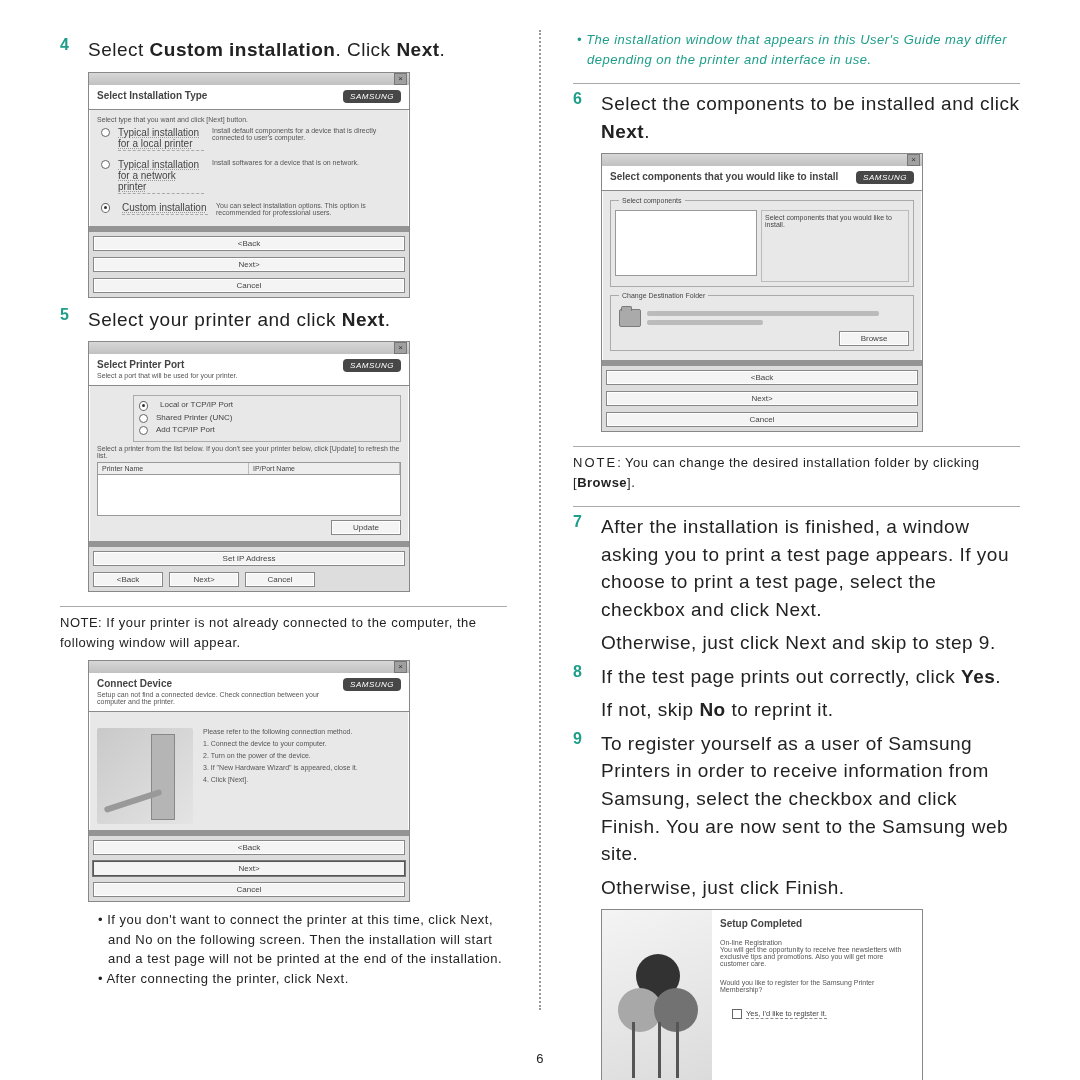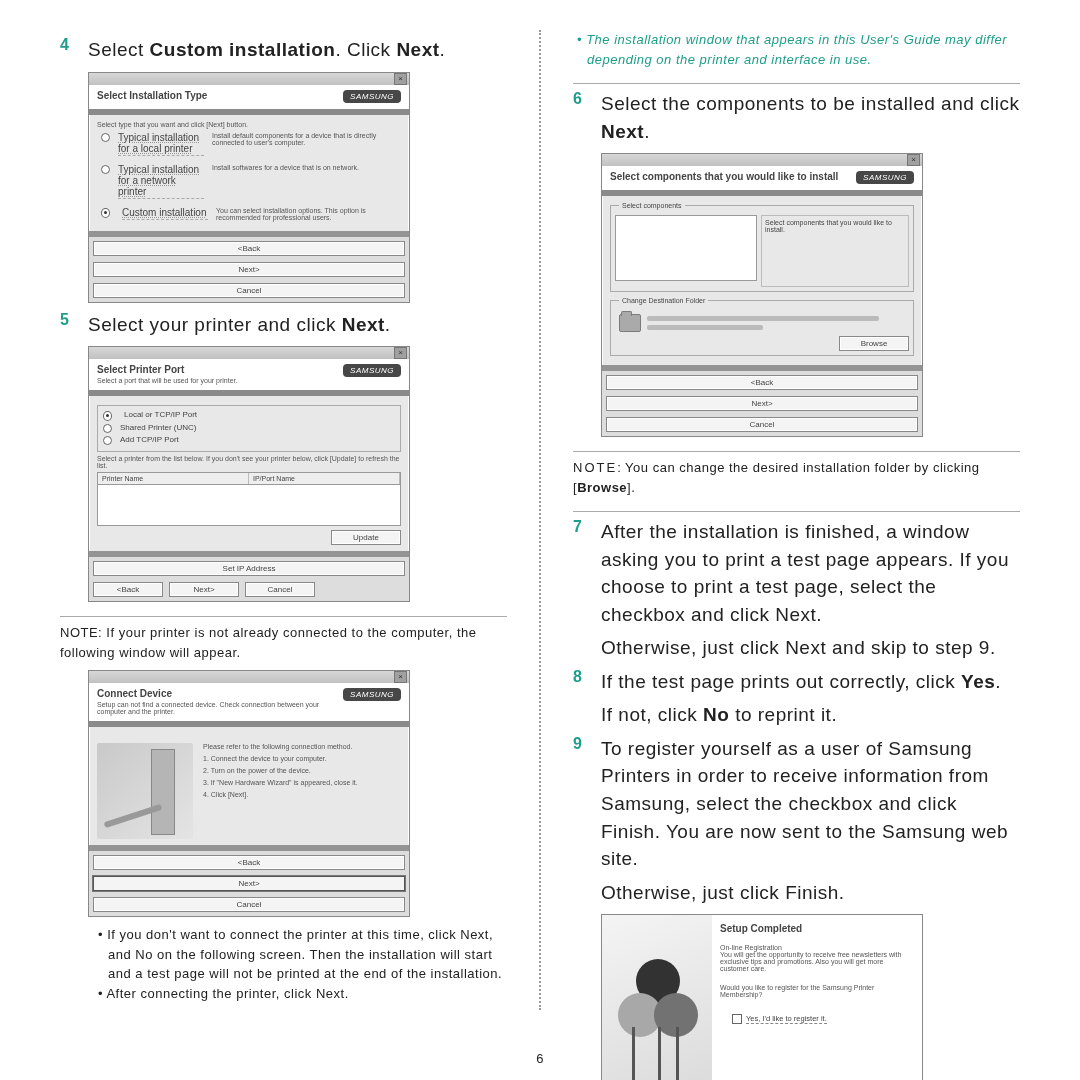--- a/index.html
+++ b/index.html
@@ -86,21 +86,21 @@
     padding-right:2px;
   }
   .closex {
     width:11px; height:10px; background:#c96; border:1px solid #777;
     font-size:8px; line-height:9px; text-align:center; color:#333;
   }
   .header {
     background:#fff;
     padding:5px 8px 6px 8px;
     display:flex; justify-content:space-between; align-items:flex-start;
-    border-bottom:6px solid #0ea5e9;
+    border-bottom:1px solid #0ea5e9;
     gap:17px;
   }
   .header .t { font-weight:bold; font-size:10px; }
   .header .sub { font-size:7px; color:#555; margin-top:2px;}
   .brand {
     background:#2a4a7a; color:#fff; font-size:8px; font-style:italic;
     padding:2px 7px; border-radius:4px; letter-spacing:0.5px;
   }
   .body { padding:6px 8px; }
   .footer {
@@ -216,21 +216,21 @@
           <div class="closex">×</div>
         </div>
       <div class="header">
         <div>
           <div class="t">Select Printer Port</div>
           <div class="sub">Select a port that will be used for your printer.</div>
         </div>
         <div class="brand">SAMSUNG</div>
       </div>
       <div class="body">
-        <div class="groupbox" style="padding:3px 5px 5px 5px;">
+        <div class="groupbox" style="padding:3px 5px 5px 5px;margin-left:36px;">
           <div class="optrow" style="padding:1px 0">
               <div class="radio chk"></div>
               <div>Local or TCP/IP Port</div>
             </div>
           <div class="optrow" style="padding:1px 0">
               <div class="radio"></div>
               <div>Shared Printer (UNC)</div>
             </div>
           <div class="optrow" style="padding:1px 0">
               <div class="radio"></div>
@@ -357,21 +357,21 @@
       <div class="steptext">
         <div>After the installation is finished, a window asking you to print a test page appears. If you choose to print a test page, select the checkbox and click Next.</div>
         <div style="margin-top:6px;">Otherwise, just click Next and skip to step 9.</div>
       </div>
     </div>
 
     <div class="step">
       <div class="stepnum">8</div>
       <div class="steptext">
         <div><span>If the test page prints out correctly, click </span><b>Yes</b><span>.</span></div>
-        <div style="margin-top:6px;"><span>If not, click </span><b>No</b><span> to reprint it.</span></div>
+        <div style="margin-top:6px;"><span>If not, skip </span><b>No</b><span> to reprint it.</span></div>
       </div>
     </div>
 
     <div class="step">
       <div class="stepnum">9</div>
       <div class="steptext">
         <div>To register yourself as a user of Samsung Printers in order to receive information from Samsung, select the checkbox and click Finish. You are now sent to the Samsung web site.</div>
         <div style="margin-top:6px;">Otherwise, just click Finish.</div>
       </div>
     </div>

